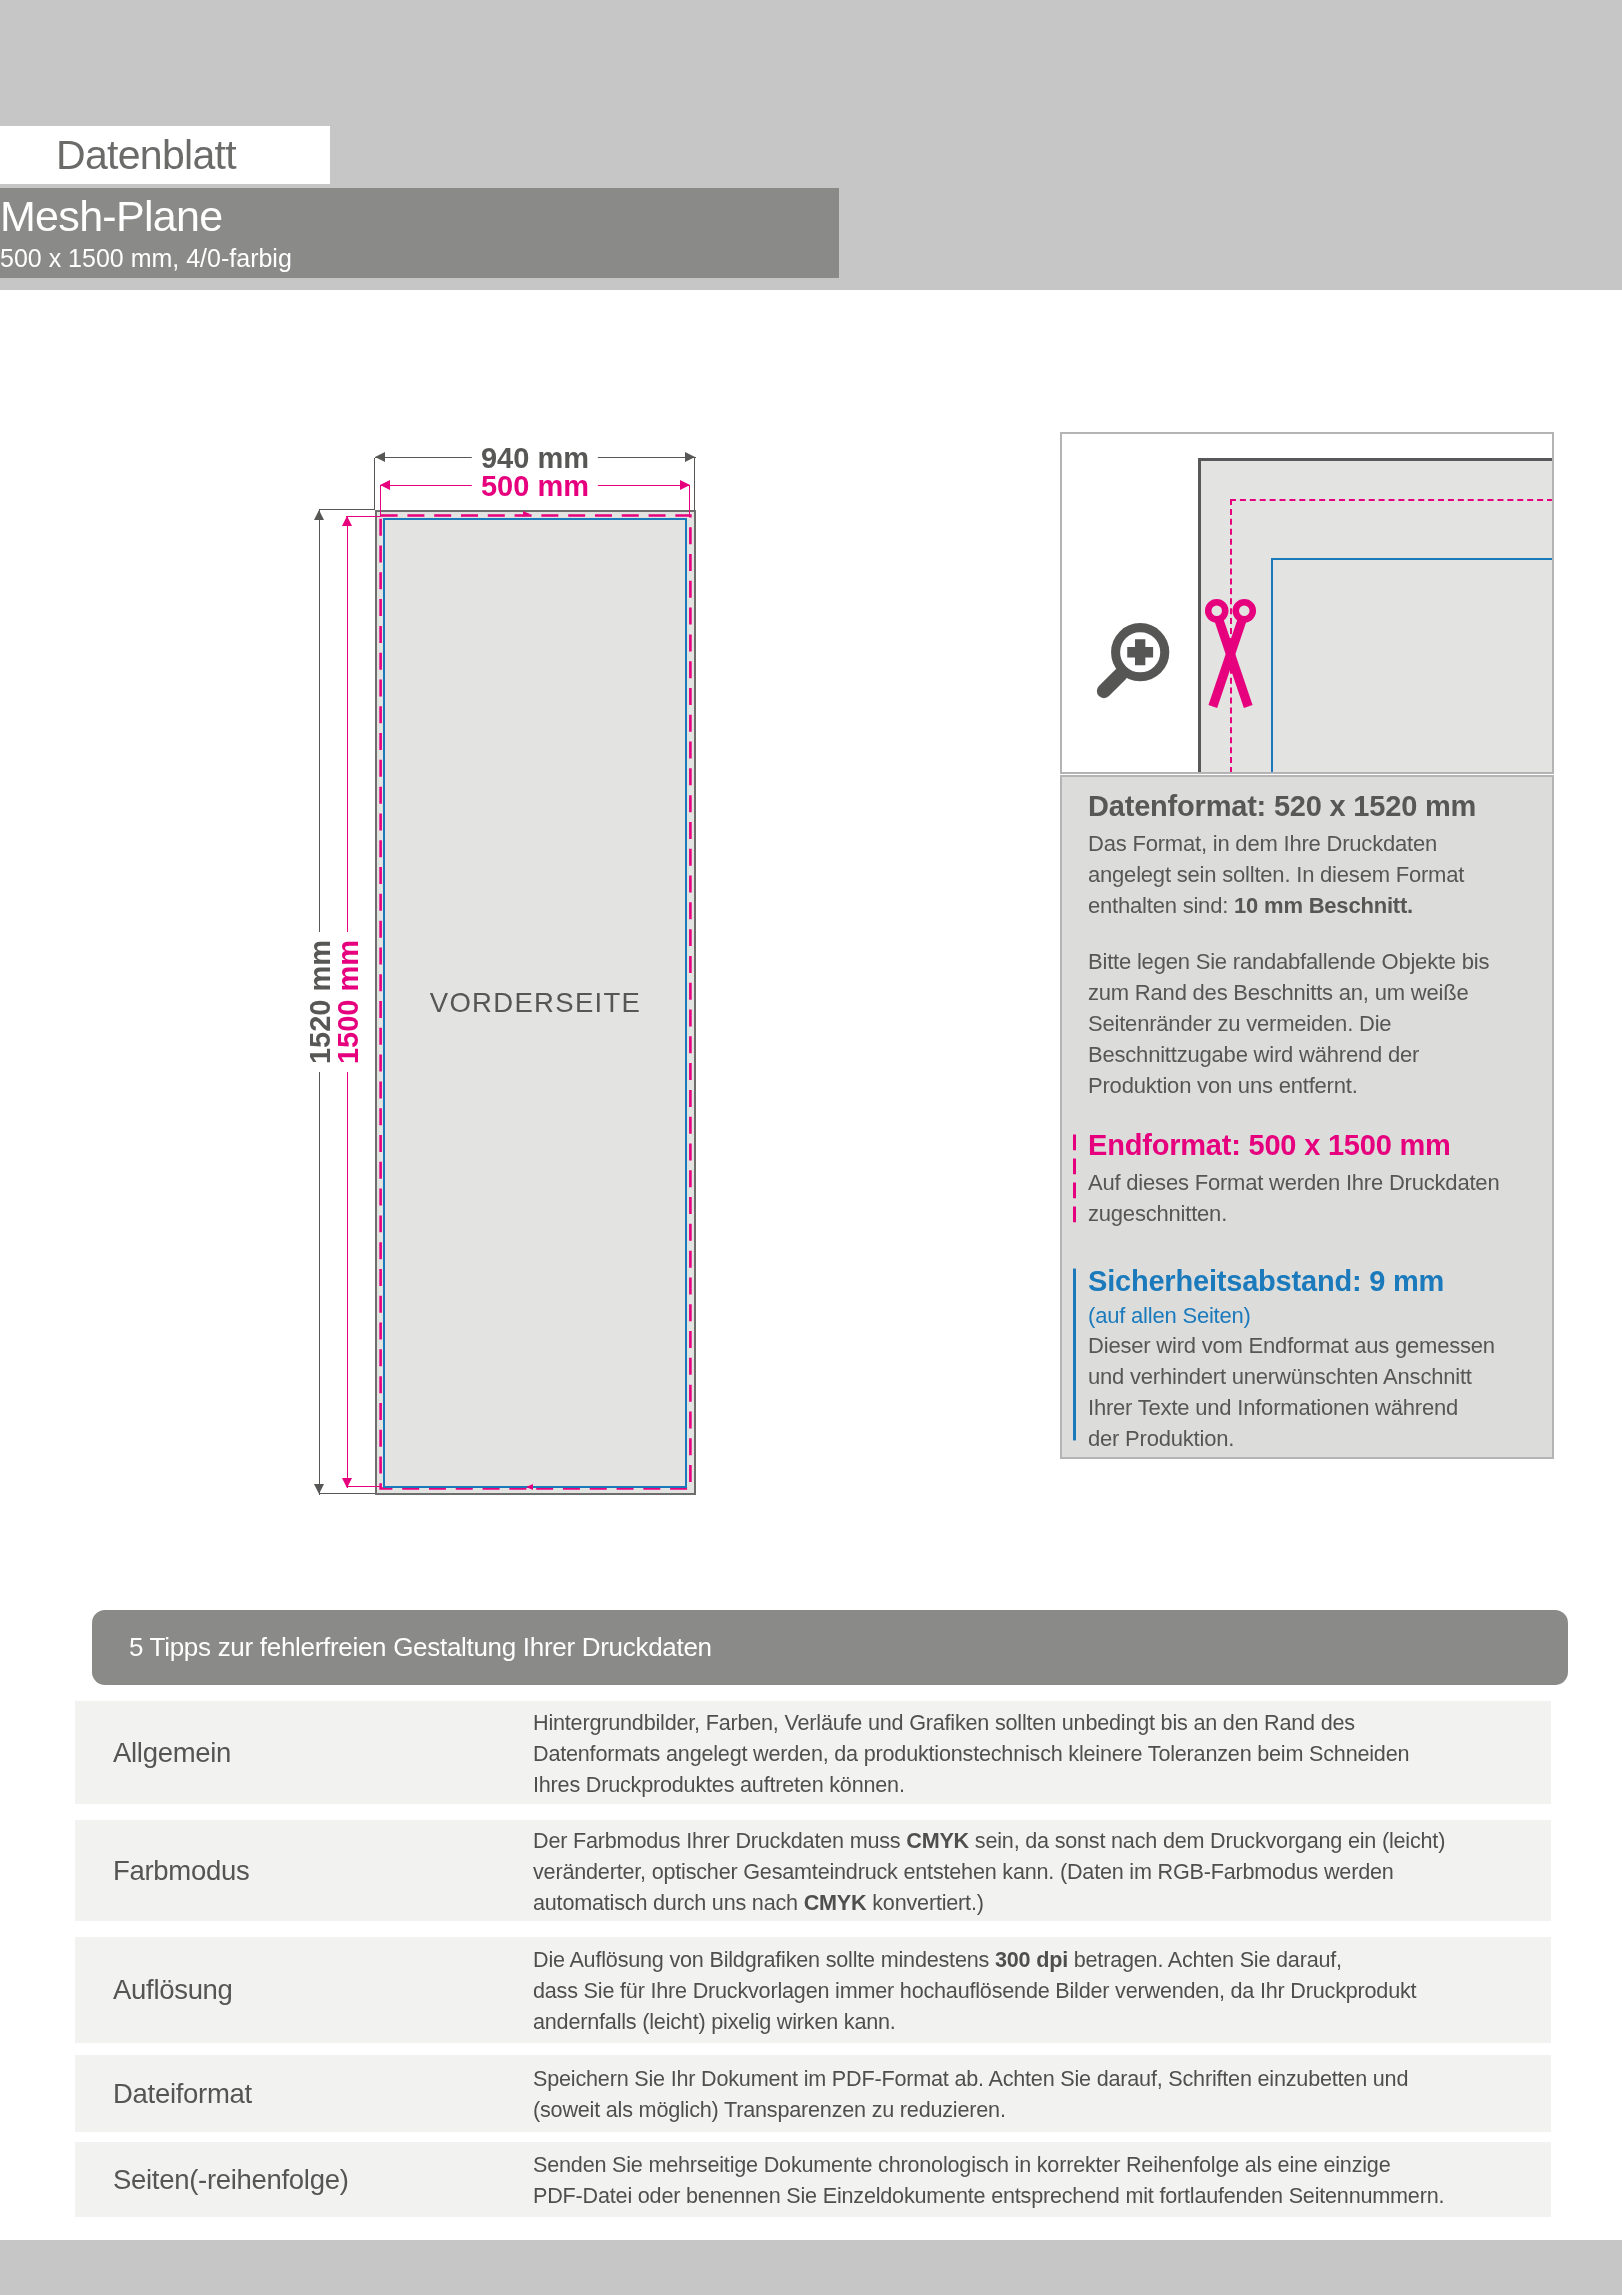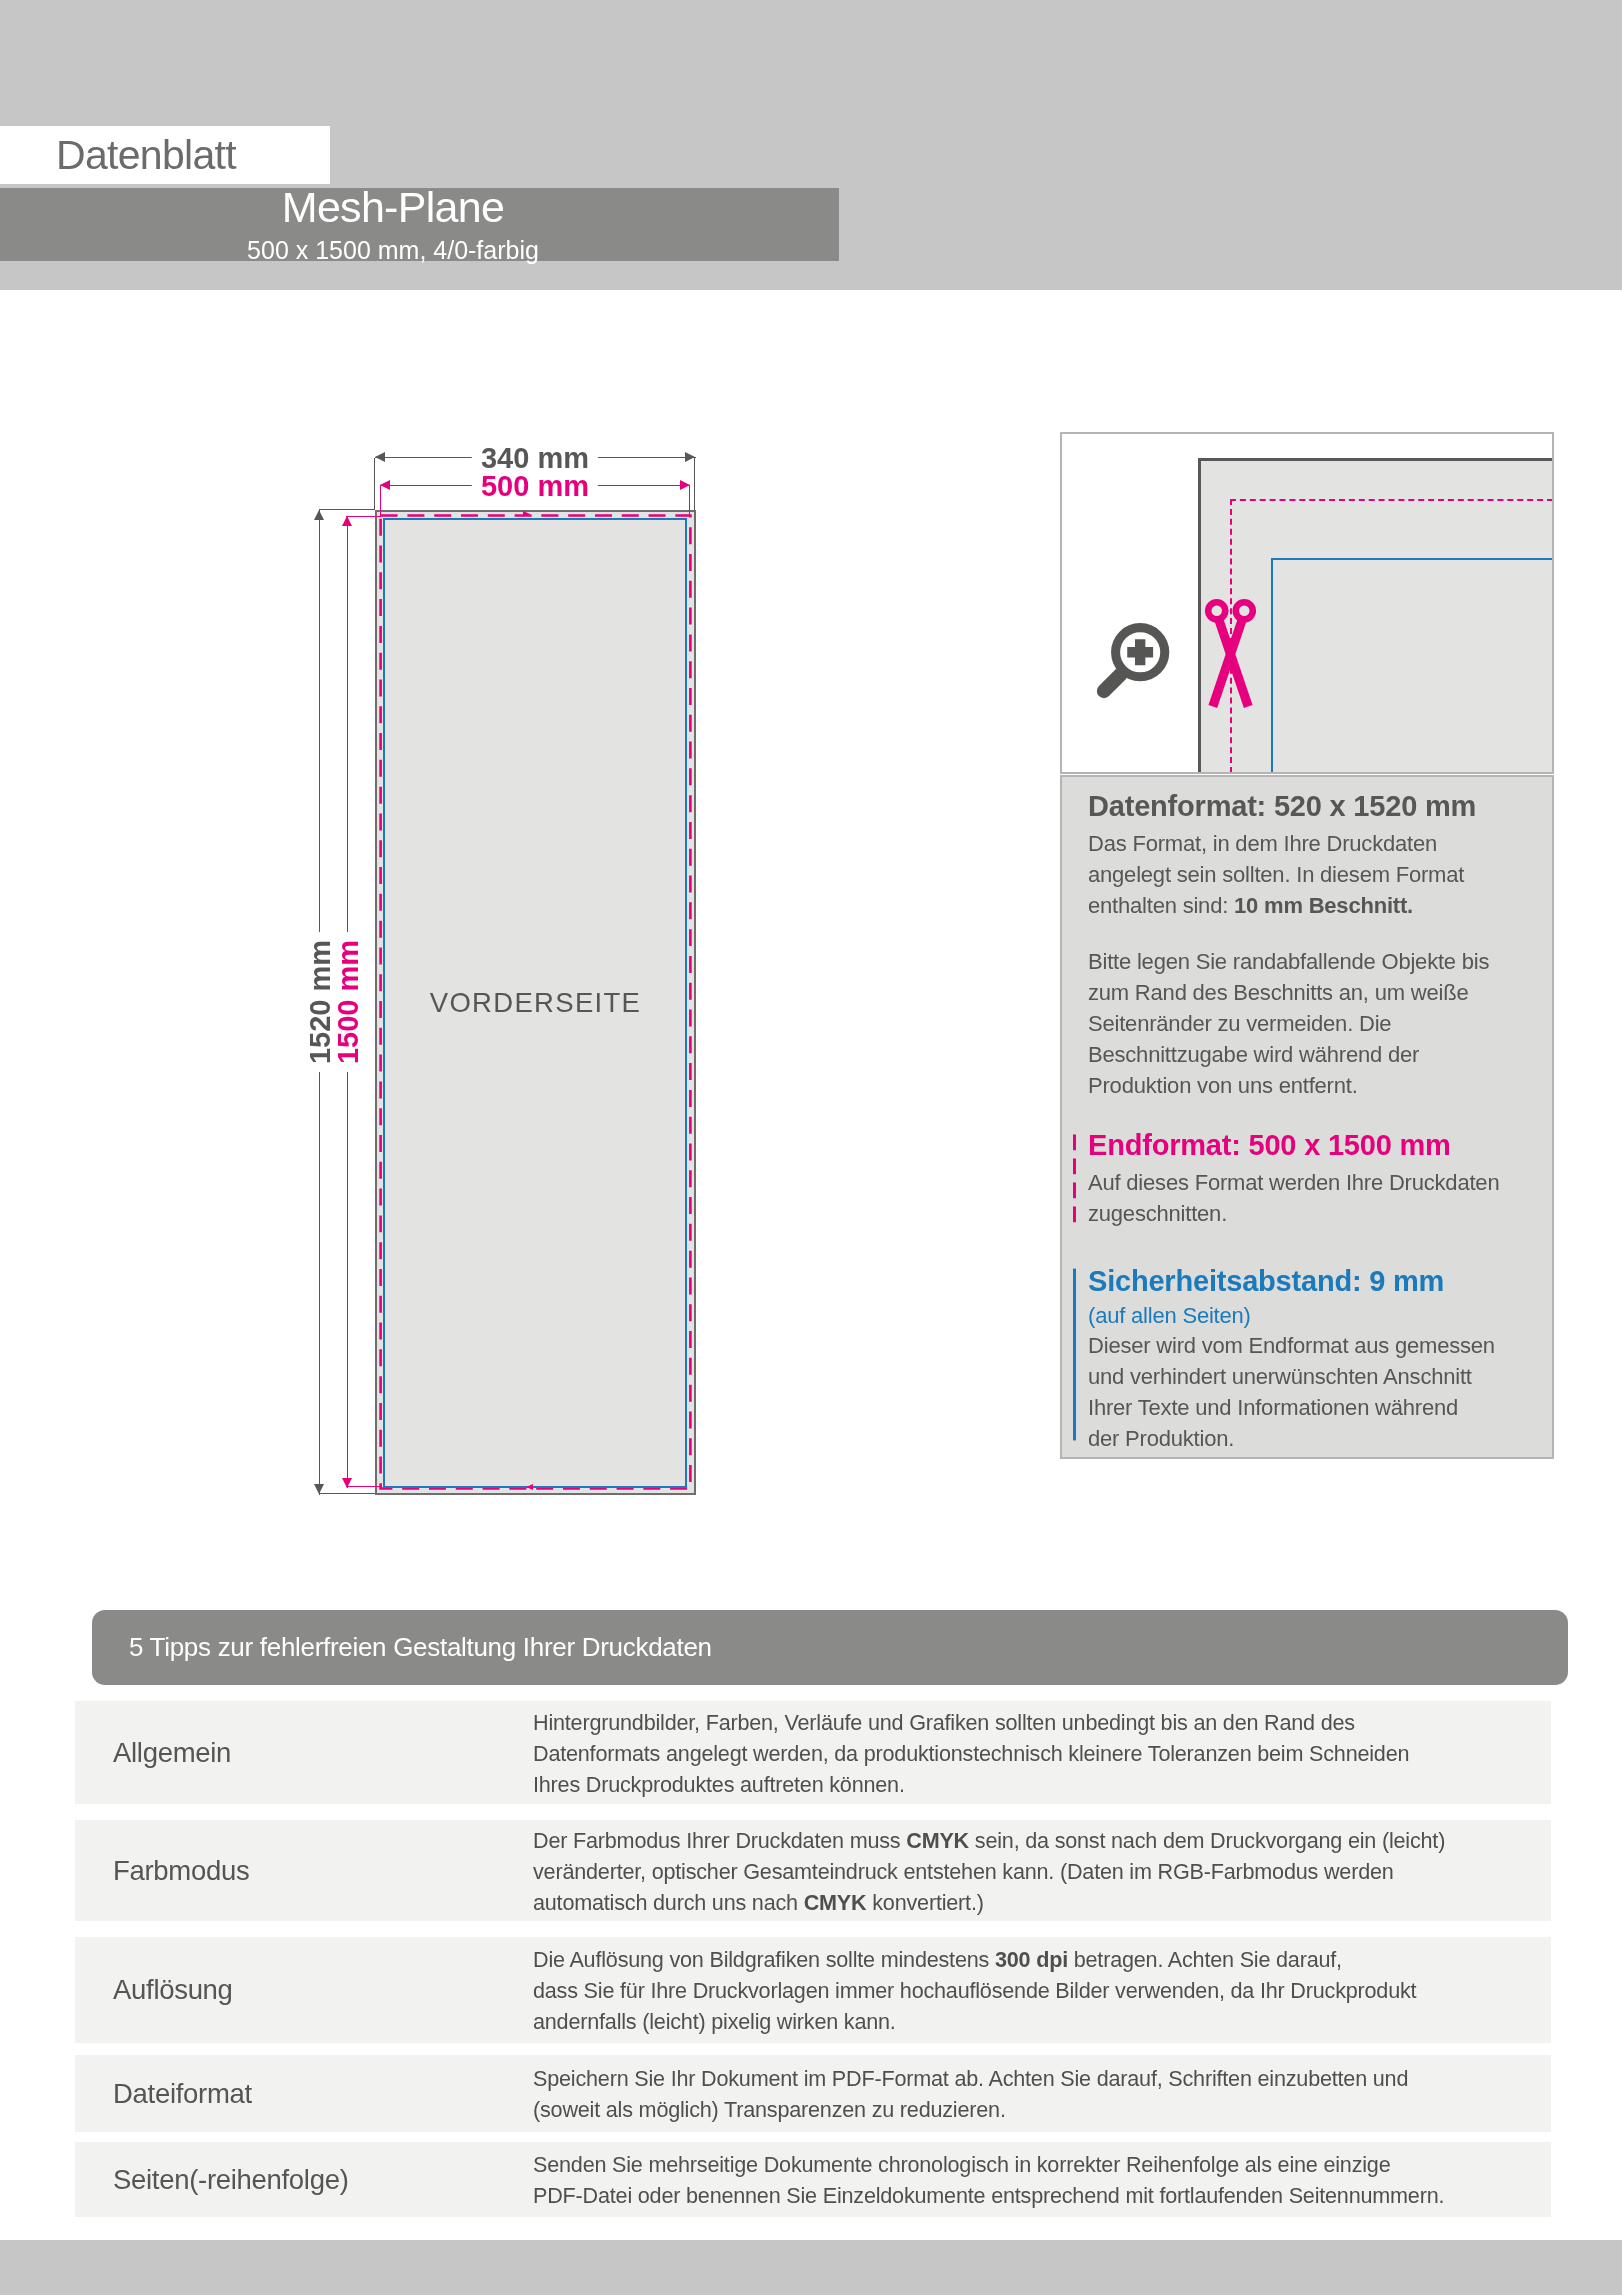--- a/index.html
+++ b/index.html
@@ -7,22 +7,22 @@
     width:1623px;height:2295px;position:relative;background:#ffffff;
     font-family:"Liberation Sans", sans-serif;color:#565655;overflow:hidden;
   }
   .abs{position:absolute;}
 
   
   .header-band{left:0;top:0;width:1623px;height:290px;background:#c7c6c6;}
   .datenblatt-box{left:0;top:126px;width:330px;height:58px;background:#ffffff;
     display:flex;align-items:center;text-align:right;}
   .datenblatt-box span{padding-left:56px;font-size:41px;color:#6b6b6a;letter-spacing:-0.7px;}
-  .title-band{left:0;top:188px;width:839px;height:73px;background:#8a8a89;
-    display:flex;flex-direction:column;align-items:center;justify-content:center;
+  .title-band{left:0;top:188px;width:839px;height:90px;background:#8a8a89;
+    display:flex;flex-direction:column;align-items:flex-start;justify-content:center;
     padding-right:53px;box-sizing:border-box;color:#ffffff;}
   .product-title{font-size:43px;line-height:47px;letter-spacing:-0.7px;}
   .product-subtitle{font-size:25px;line-height:30px;margin-top:3.9px;}
 
   
   .sheet-box{left:375px;top:510px;width:321px;height:985px;background:#e3e3e2;
     border:2px solid #6e6e6d;box-sizing:border-box;}
   .dash-rect-svg{left:378px;top:512px;}
   .safety-rect{left:383px;top:518px;width:304px;height:970px;border:2px solid #1a7abc;
     box-sizing:border-box;background:transparent;}
@@ -121,21 +121,21 @@
 <div class="vline magenta" style="left:689px;top:486px;height:31px;"></div>
 
 <div class="vline gray" style="left:319px;top:510px;height:985px;"></div>
 <div class="arr arrU c-gray" style="left:314px;top:510px;"></div>
 <div class="arr arrD c-gray" style="left:314px;top:1484px;"></div>
 
 <div class="vline magenta" style="left:347px;top:516px;height:972px;"></div>
 <div class="arr arrU c-magenta" style="left:342px;top:516px;"></div>
 <div class="arr arrD c-magenta" style="left:342px;top:1478px;"></div>
 
-<span class="dim-label c-gray" style="left:535px;top:458px;">340 mm</span>
+<span class="dim-label c-gray" style="left:535px;top:458px;">940 mm</span>
 <span class="dim-label c-magenta" style="left:535px;top:486px;">500 mm</span>
 <span class="dim-label rot c-gray" style="left:320px;top:1002px;">1520 mm</span>
 <span class="dim-label rot c-magenta" style="left:348px;top:1002px;">1500 mm</span>
 
 <div class="detail-box">
   <div class="detail-fill"></div>
   <div class="detail-dash"></div>
   <div class="detail-blue"></div>
   <svg class="magnifier-svg" width="88" height="88" viewBox="0 0 68 68">
     <circle cx="38" cy="28" r="19" fill="none" stroke="#565655" stroke-width="7"></circle>

